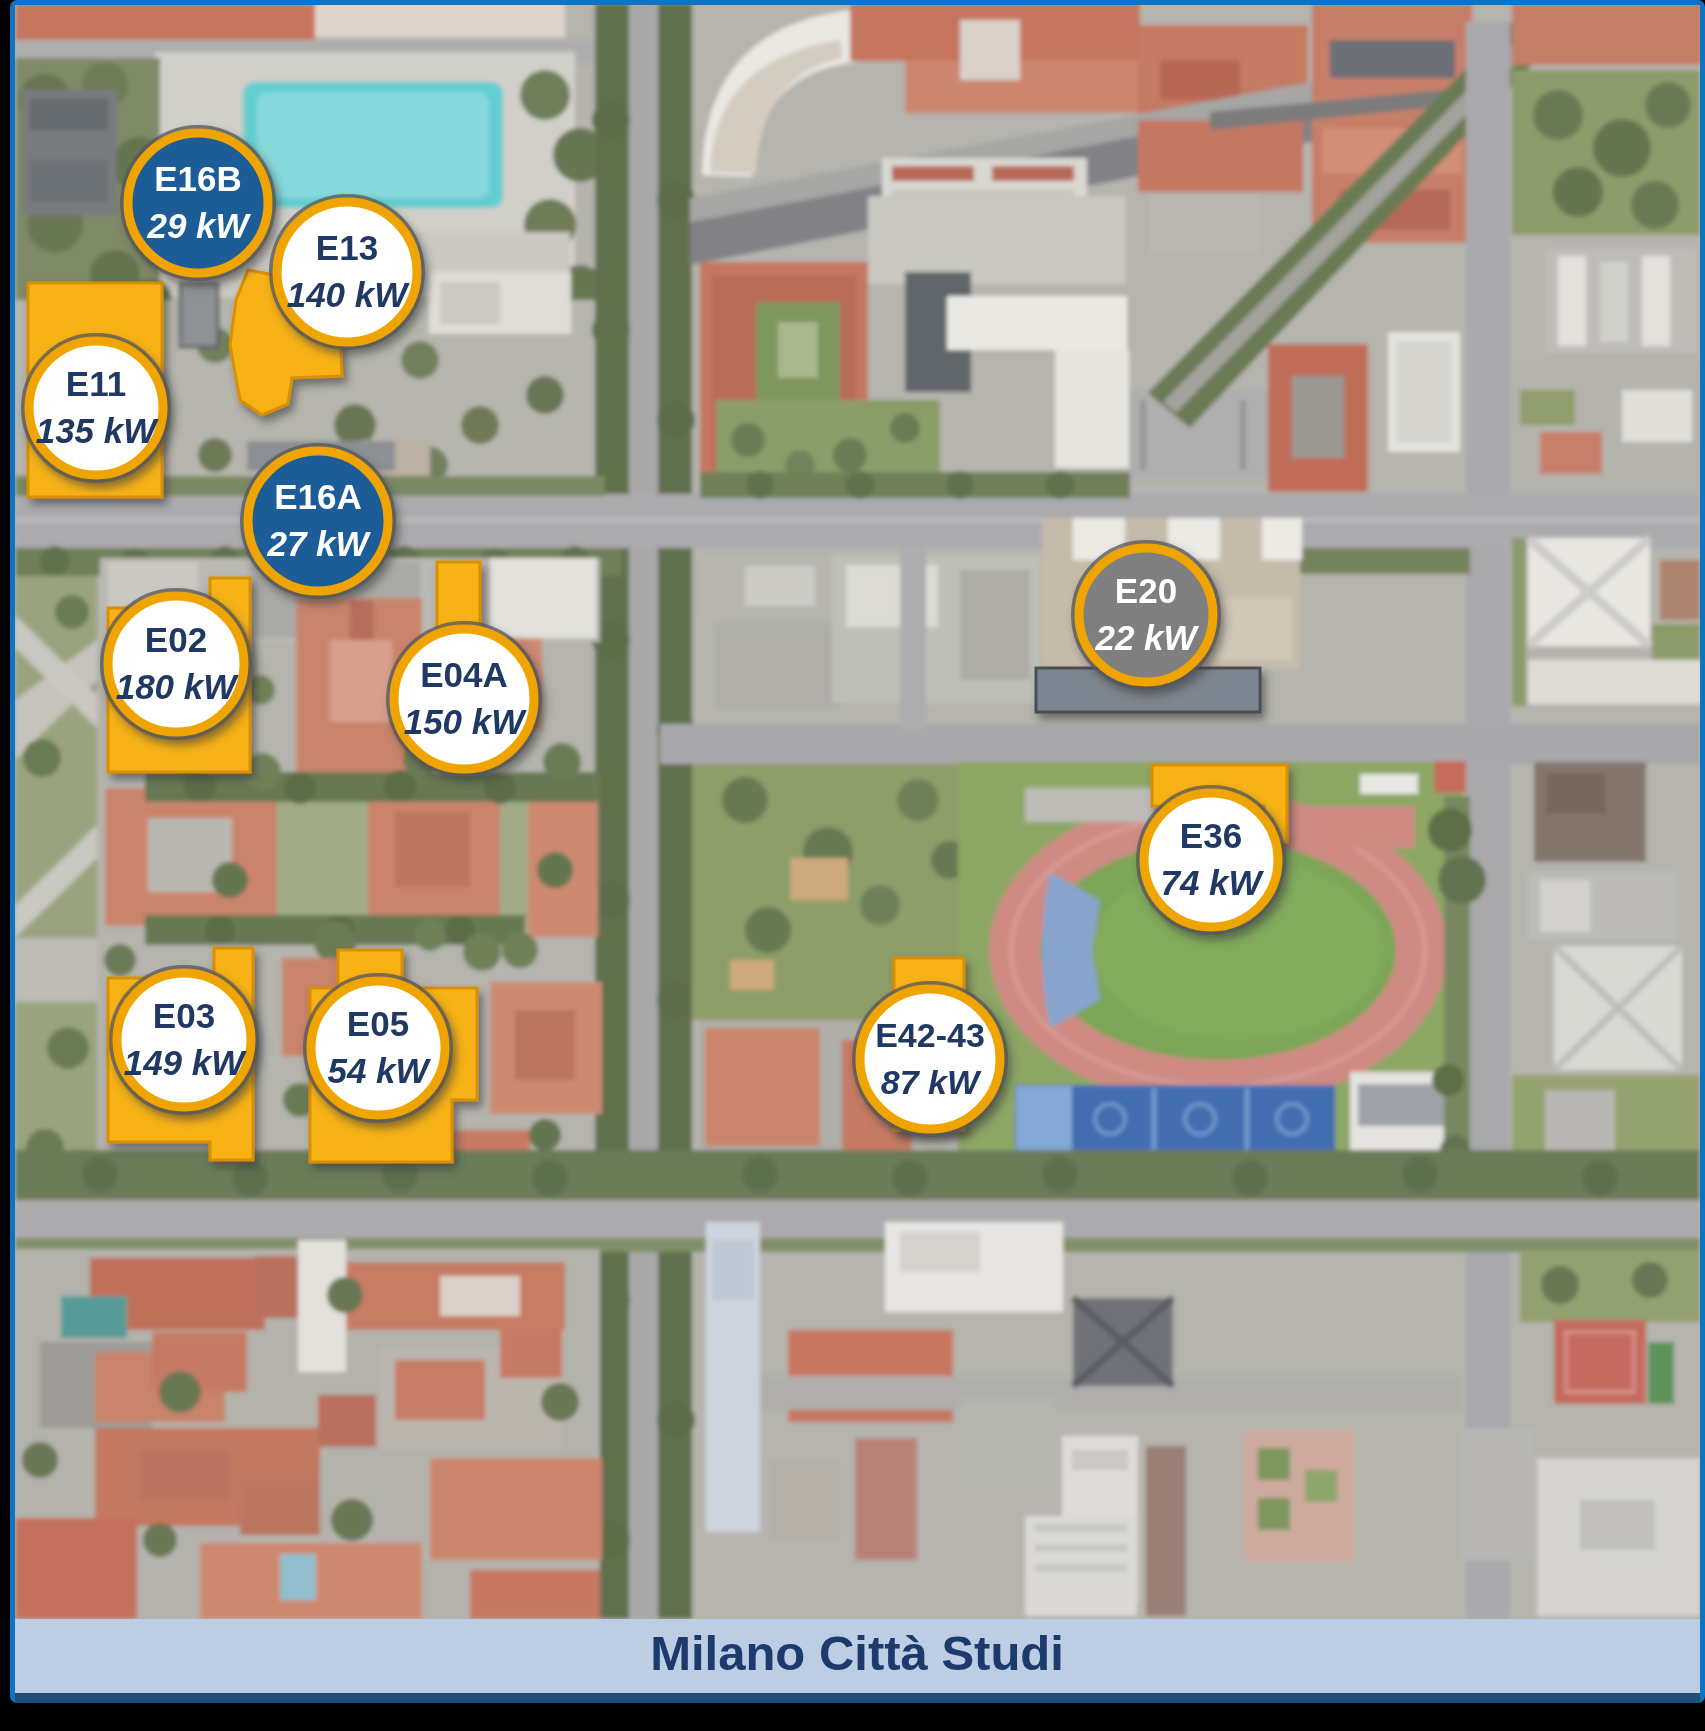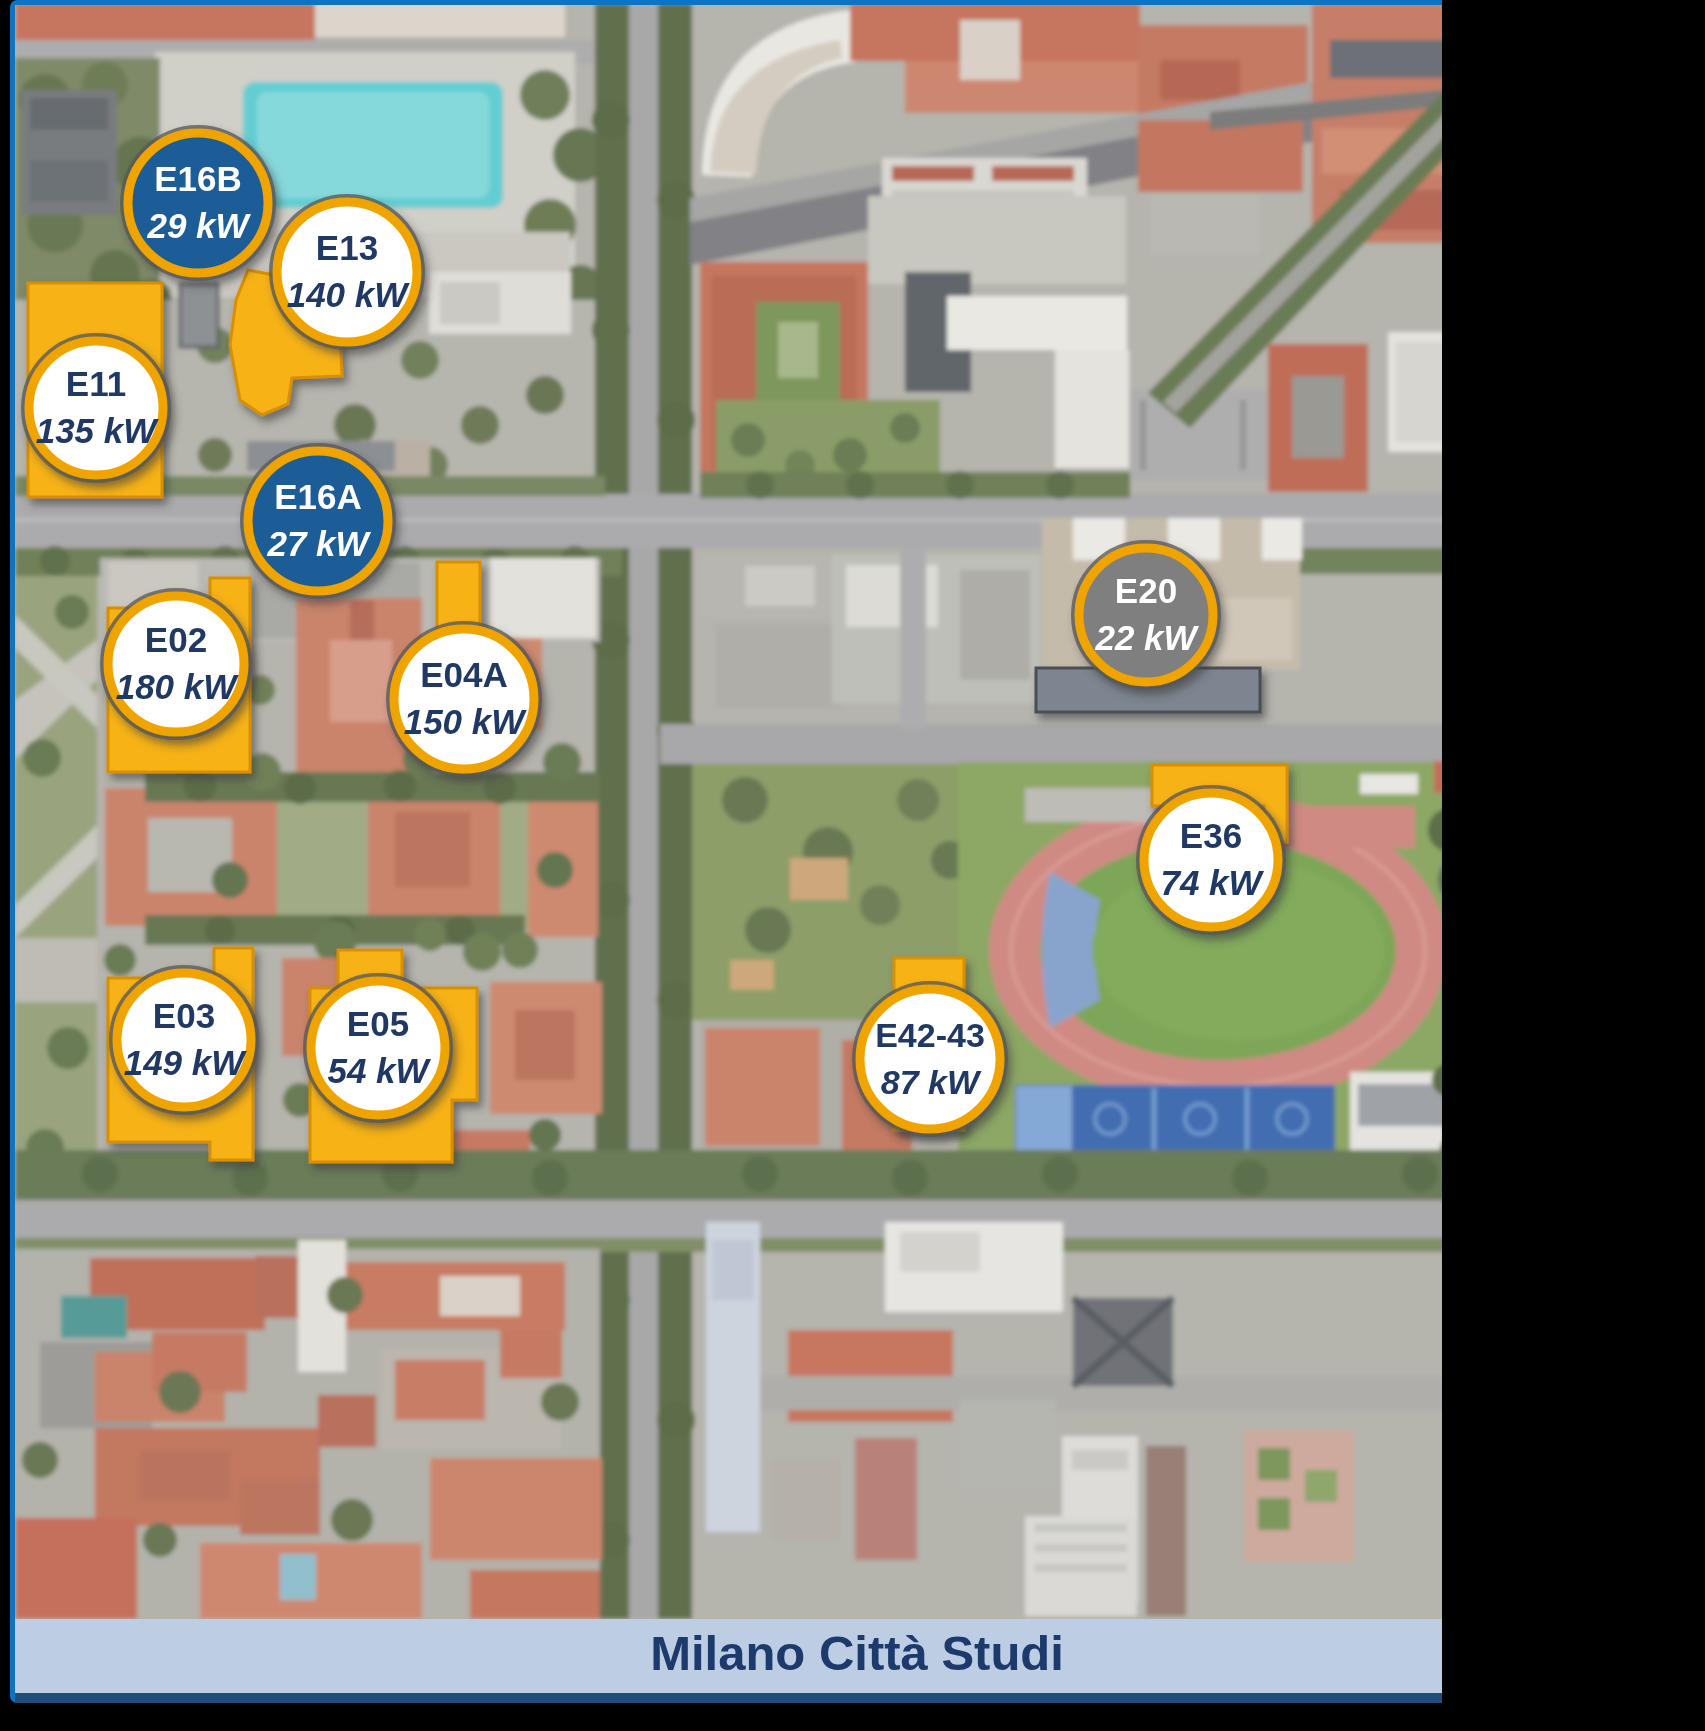--- a/index.html
+++ b/index.html
@@ -1,16 +1,16 @@
 <!DOCTYPE html>
 <html><head>
 <meta charset="utf-8">
 <style>
   html,body{margin:0;padding:0;background:#000;}
-  .page{position:relative;width:1442px;height:1731px;overflow:hidden;background:#000;
+  .page{position:relative;width:1705px;height:1731px;overflow:hidden;background:#000;
         font-family:"Liberation Sans", sans-serif;}
   svg{display:block;}
 </style>
 </head>
 <body>
 <div class="page">
 <svg width="1705" height="1731" viewBox="0 0 1705 1731" xmlns="http://www.w3.org/2000/svg">
 <defs>
   <filter id="soft" x="-5%" y="-5%" width="110%" height="110%">
     <feGaussianBlur stdDeviation="2.0"></feGaussianBlur>

